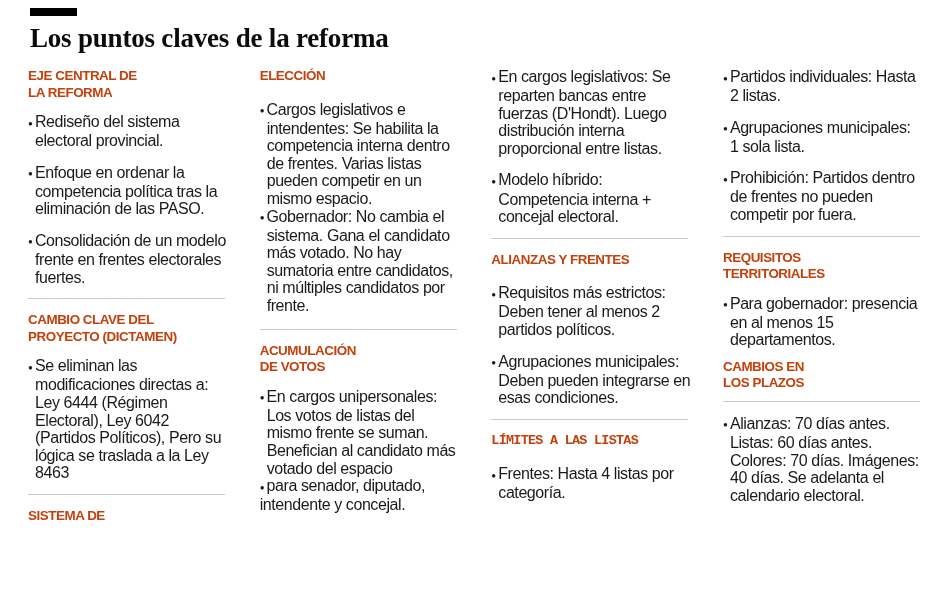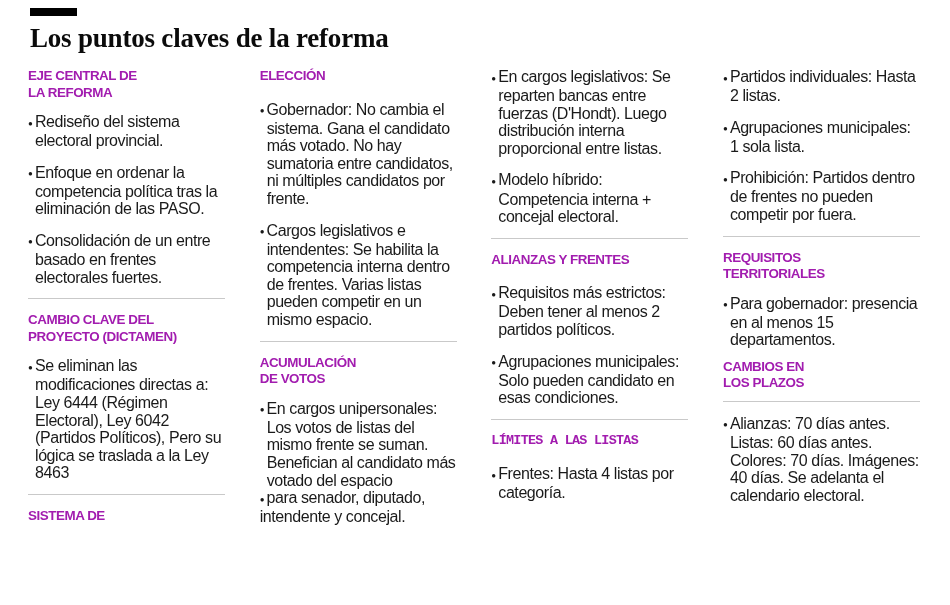--- a/index.html
+++ b/index.html
@@ -68,21 +68,21 @@
   }
 
   .block { }
 
   .block-title {
     font-family: "Liberation Sans", "DejaVu Sans", sans-serif;
     font-weight: bold;
     font-size: 13.4px;
     line-height: 16.5px;
     letter-spacing: -0.45px;
-    color: #a21caf;
+    color: #c2410c;
     margin: 0 0 6px 0;
     text-transform: uppercase;
   }
   .block-title.tight {
     letter-spacing: -0.7px;
     font-family: Liberation Mono, monospace;
   }
 
   .bullet {
     font-size: 16px;
@@ -128,21 +128,21 @@
     <div class="column">
 
       <div class="block">
         <div class="block-title">
           <span>EJE CENTRAL DE</span><br>
           <span>LA REFORMA</span>
         </div>
         <div class="gap-6"></div>
         <p class="bullet">Rediseño del sistema electoral provincial.</p>
         <p class="bullet">Enfoque en ordenar la competencia política tras la eliminación de las PASO.</p>
-        <p class="bullet last">Consolidación de un entre basado en frentes electorales fuertes.</p>
+        <p class="bullet last">Consolidación de un modelo frente en frentes electorales fuertes.</p>
       </div>
 
       <div class="divider"></div>
 
       <div class="block">
         <div class="block-title">
           <span>CAMBIO CLAVE DEL</span><br>
           <span>PROYECTO (DICTAMEN)</span>
         </div>
         <div class="gap-6"></div>
@@ -155,22 +155,22 @@
         <div class="block-title">SISTEMA DE</div>
       </div>
 
     </div>
 
     <div class="column">
 
       <div class="block">
         <div class="block-title">ELECCIÓN</div>
         <div class="gap-10"></div>
+        <p class="bullet last">Cargos legislativos e intendentes: Se habilita la competencia interna dentro de frentes. Varias listas pueden competir en un mismo espacio.</p>
         <p class="bullet">Gobernador: No cambia el sistema. Gana el candidato más votado. No hay sumatoria entre candidatos, ni múltiples candidatos por frente.</p>
-        <p class="bullet last">Cargos legislativos e intendentes: Se habilita la competencia interna dentro de frentes. Varias listas pueden competir en un mismo espacio.</p>
       </div>
 
       <div class="divider"></div>
 
       <div class="block">
         <div class="block-title">
           <span>ACUMULACIÓN</span><br>
           <span>DE VOTOS</span>
         </div>
         <div class="gap-6"></div>
@@ -186,21 +186,21 @@
         <p class="bullet">En cargos legislativos: Se reparten bancas entre fuerzas (D'Hondt). Luego distribución interna proporcional entre listas.</p>
         <p class="bullet last">Modelo híbrido: Competencia interna + concejal electoral.</p>
       </div>
 
       <div class="divider"></div>
 
       <div class="block">
         <div class="block-title">ALIANZAS Y FRENTES</div>
         <div class="gap-10"></div>
         <p class="bullet">Requisitos más estrictos: Deben tener al menos 2 partidos políticos.</p>
-        <p class="bullet last">Agrupaciones municipales: Solo pueden candidato en esas condiciones.</p>
+        <p class="bullet last">Agrupaciones municipales: Deben pueden integrarse en esas condiciones.</p>
       </div>
 
       <div class="divider"></div>
 
       <div class="block">
         <div class="block-title tight">LÍMITES A LAS LISTAS</div>
         <div class="gap-10"></div>
         <p class="bullet last">Frentes: Hasta 4 listas por categoría.</p>
       </div>
 

